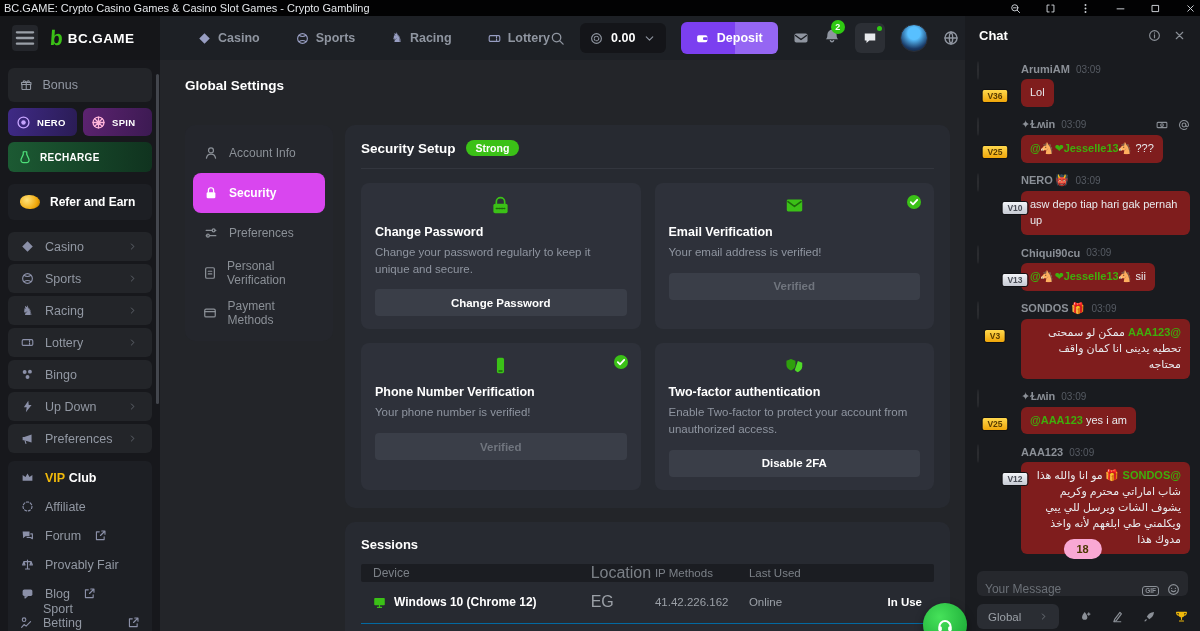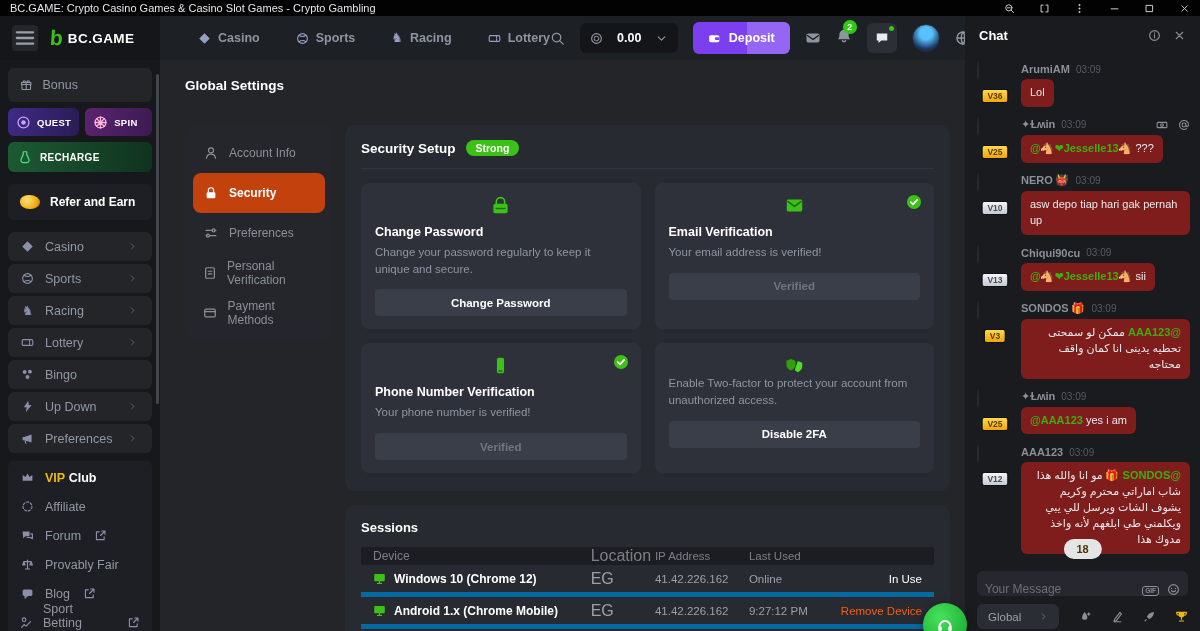--- a/index.html
+++ b/index.html
@@ -3,39 +3,39 @@
 <meta charset="utf-8">
 <style>
   * { margin:0; padding:0; box-sizing:border-box; }
   html,body { width:1200px; height:631px; overflow:hidden; background:#17181c;
     font-family:"Liberation Sans","DejaVu Sans",sans-serif; }
   .ic { display:inline-flex; align-items:center; justify-content:center; line-height:0; }
   .ic svg { width:1em; height:1em; }
 
   
   #titlebar { position:absolute; top:0; left:0; width:1200px; height:16px; background:#020203;
-    display:flex; align-items:center; padding:0 10px; color:#e3e6ea; font-size:11px; z-index:50; }
+    display:flex; align-items:center; padding:0 4px; color:#e3e6ea; font-size:11px; z-index:50; }
   #tb-controls { margin-left:auto; display:flex; align-items:center; gap:24px; color:#cfd3d8; font-size:11px; }
 
   
   #app { position:absolute; top:16px; left:0; right:235px; bottom:0; background:#232529; }
 
   
   #navbar { position:absolute; top:0; left:0; right:0; height:44px; background:#1d2025; display:flex; align-items:center; }
   #logo-area { width:160px; height:100%; background:#151619; display:flex; align-items:center; gap:12px; padding-left:12px; flex-shrink:0; }
   #hamburger { width:26px; height:26px; background:#24262b; border-radius:4px; display:flex; align-items:center; justify-content:center; color:#9aa0a8; font-size:13px; }
   #logo { display:flex; align-items:center; gap:5px; }
   #logo-b { color:#3bc117; font-weight:900; font-size:21px; transform:skewX(-4deg); }
   #logo-text { color:#fff; font-weight:900; font-size:13.5px; letter-spacing:.4px; }
   #nav-links { display:flex; gap:36px; margin-left:38px; }
   .nav-link { display:flex; align-items:center; gap:7px; color:#8f95a0; font-size:12.5px; font-weight:700; cursor:pointer; }
   .nav-link .ic { color:#989ec2; font-size:13px; }
   #nav-right { margin-left:auto; display:flex; align-items:center; gap:15px; padding-right:14px; }
   #nav-search { color:#8f95a0; font-size:15px; }
-  #balance-pill { background:#141519; border-radius:6px; height:30px; display:flex; align-items:center; gap:14px; padding:0 10px; }
+  #balance-pill { background:#141519; border-radius:6px; height:30px; display:flex; align-items:center; gap:8px; padding:0 10px; }
   #balance-pill .ic { color:#8f95a0; font-size:13px; }
   #balance-value { color:#fff; font-weight:700; font-size:12.5px; }
   #balance-chev { color:#8f95a0; font-size:10px; }
   #deposit-btn { height:32px; padding:0 15px; border:none; border-radius:6px; display:flex; align-items:center; gap:8px;
     background:linear-gradient(90deg,#7b3ff0 0 56%,#9566f3 56% 100%); color:#fff; font-weight:700; font-size:12.5px; cursor:pointer; }
   .nav-ic { color:#8f95a0; font-size:16px; position:relative; }
   #bell-badge { position:absolute; top:-8px; right:-5px; min-width:14px; height:14px; border-radius:8px; background:#2fca12;
     color:#fff; font-size:9px; font-weight:700; display:flex; align-items:center; justify-content:center; padding:0 3px; }
   #chat-toggle { width:30px; height:30px; background:#2c2f35; border-radius:6px; display:flex; align-items:center; justify-content:center; position:relative; color:#e8eaee; font-size:14px; }
   #chat-toggle-dot { position:absolute; top:3px; right:3px; width:5px; height:5px; border-radius:50%; background:#2fca12; }
@@ -67,70 +67,70 @@
   .vip-label { color:#fff; font-weight:800; }
   .ext-ic { color:#6b7079; font-size:10px; margin-left:2px; }
 
   
   #content { position:absolute; top:44px; left:160px; right:0; bottom:0; background:#232529; padding:18px 15px 0 25px; overflow:hidden; }
   #settings-heading { color:#fff; font-weight:800; font-size:13.5px; margin-bottom:32px; }
   #settings-body { display:flex; gap:12px; height:100%; }
   #settings-nav { width:148px; background:#24262c; border-radius:10px; padding:8px; align-self:flex-start; flex-shrink:0; }
   .set-tab { height:40px; display:flex; align-items:center; gap:10px; padding:0 10px; color:#8b9097; font-size:12px; border-radius:8px; cursor:pointer; }
   .set-tab .ic { font-size:14px; width:16px; }
-  .set-tab.active { background:#c2410c; color:#fff; font-weight:800; }
+  .set-tab.active { background:#d946ef; color:#fff; font-weight:800; }
   #settings-main { flex:1; display:flex; flex-direction:column; gap:14px; min-width:0; }
 
   #security-panel { background:#272a31; border-radius:10px; padding:15px 16px 18px; }
   #sec-head { display:flex; align-items:center; gap:10px; border-bottom:1px solid #33363e; padding-bottom:12px; margin-bottom:14px; }
   #sec-title { color:#fff; font-weight:800; font-size:13.5px; }
   #sec-badge { background:#3bc117; color:#fff; font-weight:700; font-size:10.5px; padding:2px 10px; border-radius:10px; }
   #sec-cards { display:grid; grid-template-columns:1fr 1fr; gap:14px; }
   .sec-card { background:#2e313a; border-radius:8px; padding:13px 14px; position:relative; display:flex; flex-direction:column; min-height:110px; }
   .sec-card .big-ic { font-size:19px; height:19px; }
   .sec-card .check-ic { position:absolute; top:11px; right:12px; font-size:16px; }
   .sec-card-title { color:#fff; font-weight:800; font-size:12.5px; margin:10px 0 5px; }
   .sec-card-desc { color:#8f95a0; font-size:11.5px; line-height:1.45; }
   .sec-card-btn { margin-top:auto; height:27px; background:#3a3e48; border:none; border-radius:4px; color:#fff; font-weight:800; font-size:11.5px; cursor:pointer; width:100%; margin-top:12px; font-family:inherit; }
   .sec-card-btn.muted { color:#70757e; }
 
   #sessions-panel { background:#272a31; border-radius:10px 10px 0 0; padding:15px 16px; flex:1; }
   #sessions-title { color:#fff; font-weight:800; font-size:13px; margin-bottom:12px; }
   #sess-header { display:flex; align-items:center; background:#1b1d22; height:18px; border-radius:2px; padding:0 12px; color:#7b8087; font-size:10.5px; }
-  .sess-row { display:flex; align-items:center; height:32px; border-bottom:5px solid #0369a1; padding:0 12px; }
+  .sess-row { display:flex; align-items:center; height:42px; border-bottom:1px solid #0369a1; padding:0 12px; }
   .c-dev { flex:2.2; display:flex; align-items:center; gap:8px; color:#fff; font-weight:800; font-size:12px; }
   .c-dev .ic { color:#3bc117; font-size:13px; }
   .c-loc { flex:.65; color:#9ba0a7; font-size:16px; }
   .c-ip { flex:.95; color:#9ba0a7; font-size:11.5px; }
   .c-last { flex:.85; color:#9ba0a7; font-size:11.5px; }
-  .c-act { flex:.9; text-align:right; font-weight:400; font-size:11.5px; }
+  .c-act { flex:.9; text-align:right; font-weight:700; font-size:11.5px; }
   .c-act.inuse { color:#fff; }
   .c-act.remove { color:#ed6116; cursor:pointer; }
 
   
   #chatpanel { position:absolute; top:16px; right:0; width:235px; bottom:0; background:#191b1f; }
   #chat-header { height:38px; display:flex; align-items:center; padding:0 14px; }
   #chat-title { color:#fff; font-weight:800; font-size:13px; }
   #chat-header-icons { margin-left:auto; display:flex; gap:12px; color:#8b9097; font-size:13px; }
   #chat-list { position:absolute; top:38px; left:0; right:0; bottom:62px; padding:8px 10px 0 12px; overflow:hidden; }
   .msg { display:flex; gap:8px; margin-bottom:11px; }
   .av-wrap { width:36px; flex-shrink:0; position:relative; height:44px; }
   .av { width:34px; height:34px; border-radius:50%; border:1px solid rgba(255,255,255,.08); }
   .vb { position:absolute; top:27px; left:50%; transform:translateX(-50%); padding:1px 5px; border-radius:3px; font-size:8.5px; font-weight:800; border:1px solid #101114; white-space:nowrap; }
   .vb.gold { background:linear-gradient(#ffd84d,#efa60a); color:#5a3c00; }
-  .vb.silver { background:linear-gradient(#f2f4f8,#c6cad3); color:#4a4e57; }
+  .vb.silver { background:linear-gradient(#f2f4f8,#c6cad3); color:#4a4e57;margin-left:20px; }
   .msg-body { flex:1; min-width:0; }
   .m-head { display:flex; align-items:center; gap:6px; font-size:11px; color:#8b9097; font-weight:700; height:14px; }
   .m-name { white-space:nowrap; overflow:hidden; text-overflow:ellipsis; }
   .m-time { color:#565b63; font-weight:400; font-size:10px; flex-shrink:0; }
   .m-actions { margin-left:auto; display:flex; gap:10px; color:#8b9097; font-size:12px; }
   .bubble { display:inline-block; background:#7f1d1d; border-radius:6px; padding:6px 9px; margin-top:3px; font-size:11px; color:#e8eaed; line-height:1.45; max-width:178px; }
   .bubble .mention { color:#3fae0c; font-weight:700; }
   .msg.rtl .bubble { direction:rtl; text-align:right; }
-  #unread-pill { position:absolute; bottom:72px; left:50%; transform:translateX(-50%); background:#e5e5e5; color:#4a3800;
+  #unread-pill { position:absolute; bottom:72px; left:50%; transform:translateX(-50%); background:#f9a8d4; color:#4a3800;
     font-weight:800; font-size:11px; padding:4px 13px; border-radius:13px; z-index:5; }
   #chat-input-area { position:absolute; bottom:0; left:0; right:0; height:62px; background:#191b1f; padding:2px 12px 8px; }
   #chat-input-box { height:25px; background:#26282d; border-radius:6px; display:flex; align-items:flex-end; padding:0 8px; gap:8px; }
   #chat-input { flex:1; background:none; border:none; outline:none; color:#e8eaed; font-size:12px; font-family:inherit; min-width:0; }
   #chat-input::placeholder { color:#6b7077; }
   .inp-ic { color:#8b9097; font-size:13px; }
   #gif-ic { border:1px solid #8b9097; border-radius:3px; font-size:6.5px; font-weight:800; color:#8b9097; padding:1px 2px; line-height:1; }
   #chat-bottom { margin-top:8px; display:flex; align-items:center; }
   #global-btn { height:25px; background:#2a2d33; border-radius:6px; padding:0 11px; display:flex; align-items:center; gap:18px; color:#9ba0a7; font-size:11.5px; cursor:pointer; }
   #global-btn .chev { font-size:9px; color:#7b8087; }
@@ -304,21 +304,21 @@
       <span>Bonus</span>
     </div>
     <div id="quest-spin">
       <div class="promo-btn" id="quest-btn">
         <span class="ic" id="quest-slot">
             <svg viewBox="0 0 16 16" fill="none" stroke="currentColor" stroke-width="1.4" stroke-linecap="round" stroke-linejoin="round">
               <circle cx="8" cy="8" r="5.8"></circle>
               <circle cx="8" cy="8" r="2.4" fill="currentColor" stroke="none"></circle>
             </svg>
           </span>
-        <span>QUEST</span>
+        <span>NERO</span>
       </div>
       <div class="promo-btn" id="spin-btn">
         <span class="ic" id="spin-slot">
             <svg viewBox="0 0 16 16" fill="none" stroke="currentColor" stroke-width="1.4" stroke-linecap="round" stroke-linejoin="round">
               <circle cx="8" cy="8" r="5.8"></circle>
               <path d="M8 2.2v11.6M2.2 8h11.6M4 4l8 8M12 4l-8 8"></path>
             </svg>
           </span>
         <span>SPIN</span>
       </div>
@@ -609,32 +609,33 @@
      <button class="sec-card-btn muted">Verified</button>
    </div>
               <div class="sec-card">
      <span class="big-ic ic">
                   <svg viewBox="0 0 16 16" fill="none" stroke="currentColor" stroke-width="1.4" stroke-linecap="round" stroke-linejoin="round">
                     <path d="M5 2.5 8.8 4v3.4c0 2.4-1.5 3.9-3.8 4.9C2.7 11.3 1.2 9.8 1.2 7.4V4Z" fill="#2fa00d" stroke="none"></path>
                     <path d="M10.8 4.2 14.5 5.7v3.2c0 2.3-1.4 3.7-3.7 4.7-1.1-.5-2-1.1-2.6-1.8" fill="#4fdb28" stroke="none"></path>
                   </svg>
                 </span>
 
+     <div class="sec-card-title">Two-factor authentication</div>
      <div class="sec-card-desc">Enable Two-factor to protect your account from unauthorized access.</div>
      <button class="sec-card-btn ">Disable 2FA</button>
    </div>
             </div>
         </div>
 
         <div id="sessions-panel">
           <div id="sessions-title">Sessions</div>
           <div id="sess-header">
               <span class="c-dev" style="color:#7b8087;font-weight:400">Device</span>
               <span class="c-loc" style="color:#7b8087;font-weight:400">Location</span>
-              <span class="c-ip" style="color:#7b8087;font-weight:400">IP Address</span>
+              <span class="c-ip" style="color:#7b8087;font-weight:400">IP Methods</span>
               <span class="c-last" style="color:#7b8087;font-weight:400">Last Used</span>
               <span class="c-act"></span>
             </div>
           <div id="sess-rows">
               <div class="sess-row">
      <span class="c-dev">
                   <span class="ic ">
                     <svg viewBox="0 0 16 16" fill="none" stroke="currentColor" stroke-width="1.4" stroke-linecap="round" stroke-linejoin="round">
                       <rect x="1.5" y="2.5" width="13" height="9" rx="1" fill="currentColor" stroke="none"></rect>
                       <path d="M5.5 14h5M8 11.5V14"></path>

